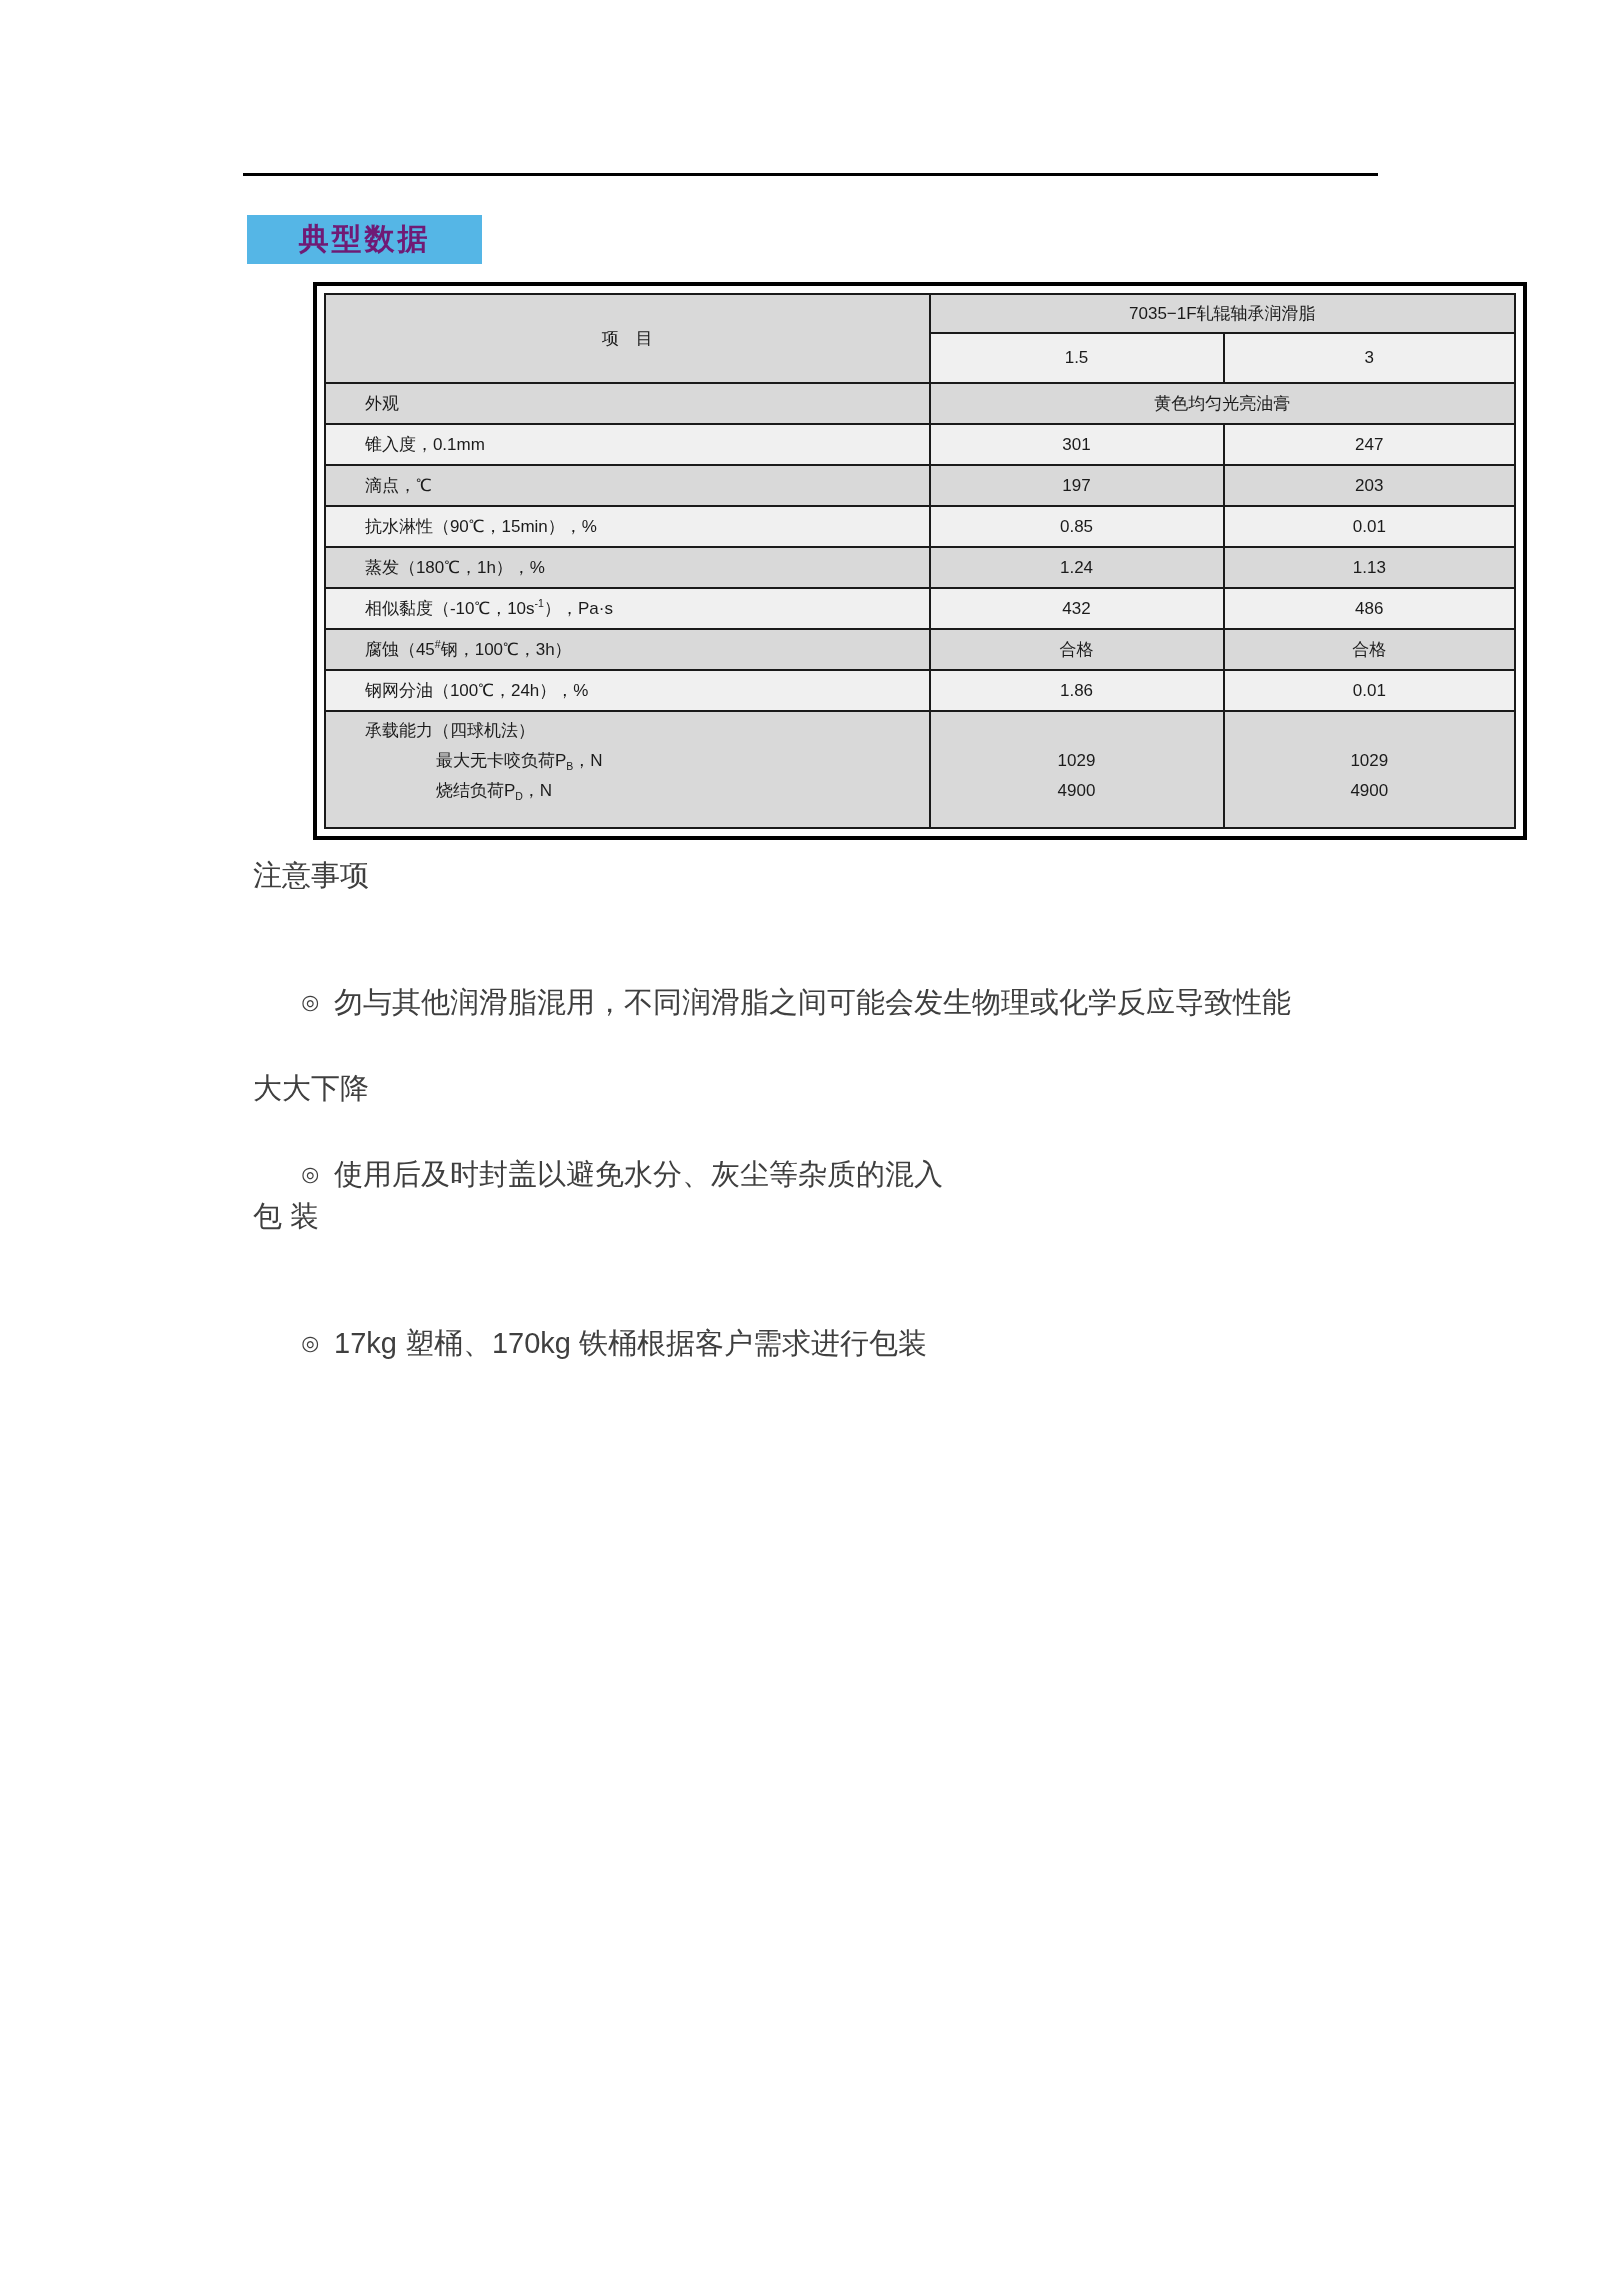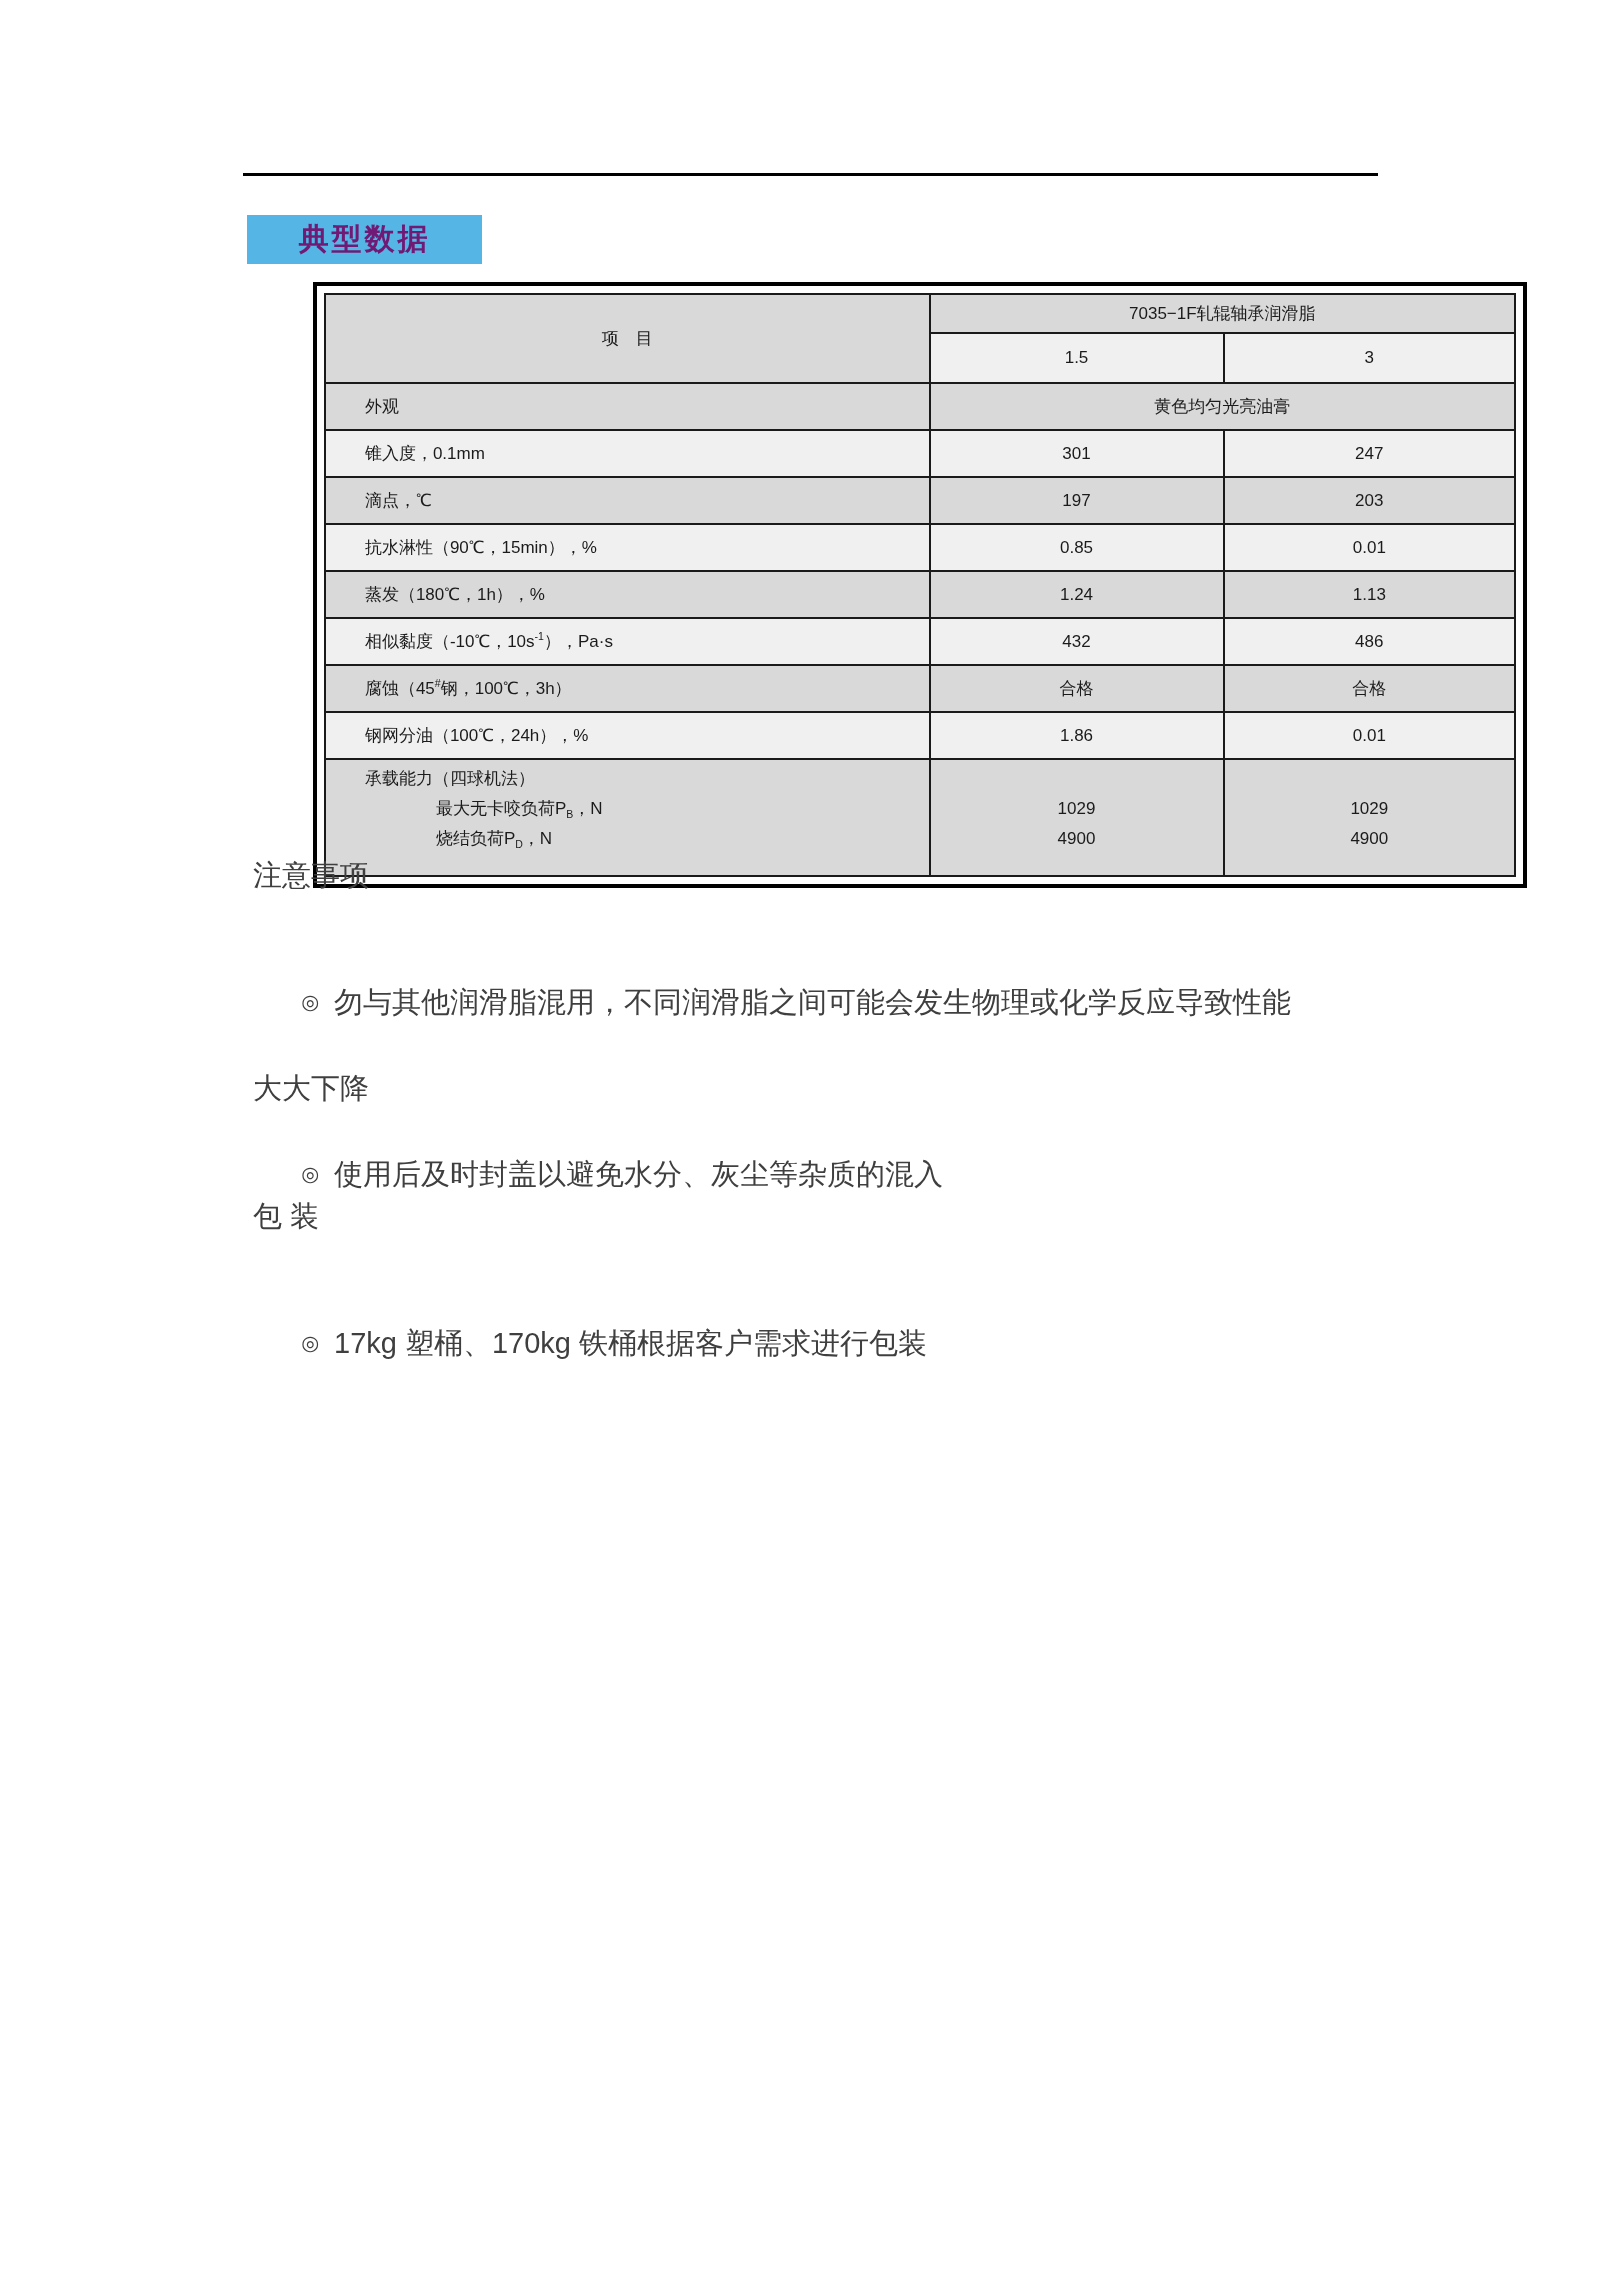--- a/index.html
+++ b/index.html
@@ -42,21 +42,21 @@
     border:2px solid #1a1a1a;
     vertical-align:middle;
     line-height:1.25;
   }
   .gray  { background:#D9D9D9; }
   .lite  { background:#F0F0F0; }
   td.c   { text-align:center; }
   td.lbl { text-align:left; padding-left:39px; }
   tr.h1 td { height:39px; }
   tr.h2 td { height:50px; }
-  tr.r  td { height:47px; }
+  tr.r  td { height:41px; }
   tr.loadrow td { height:100px; vertical-align:middle; padding-top:3.9px; padding-bottom:21px; }
   tr.loadrow .ln { line-height:30px; height:30px; }
   tr.loadrow .ind { padding-left:71px; }
   sup { font-size:0.62em; vertical-align:super; line-height:0; }
   sub { font-size:0.62em; vertical-align:sub; line-height:0; }
   .notes { position:absolute; left:245px; top:0; width:1176px; }
   .nline {
     position:absolute; left:8px;
     font-size:29px; line-height:41px; color:#3F3F3F;
     white-space:pre;

